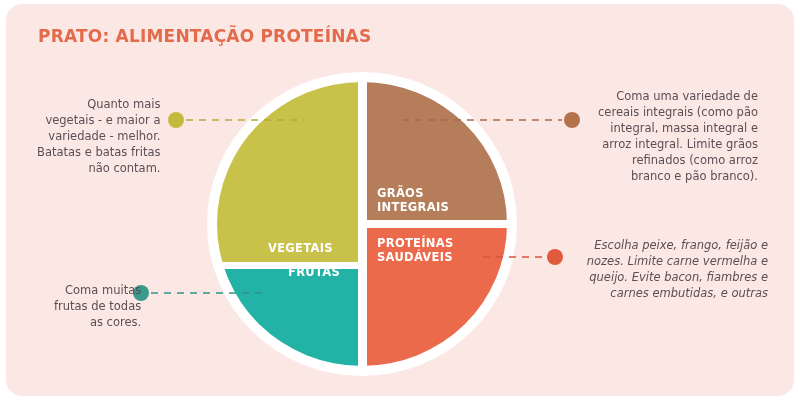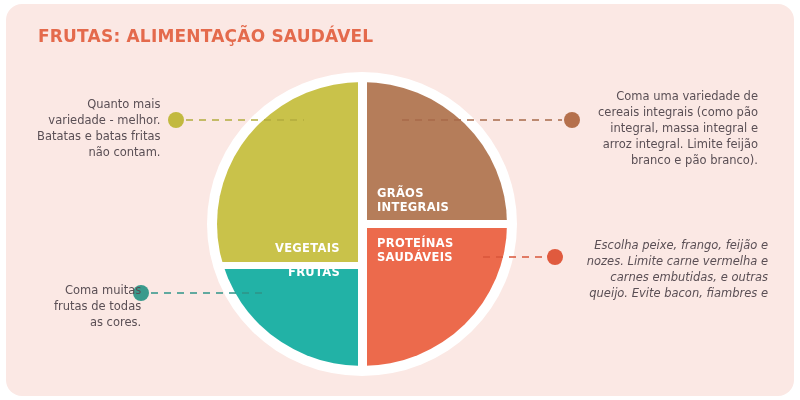--- a/index.html
+++ b/index.html
@@ -11,21 +11,21 @@
   .note.right { text-align:right; }
   .plate { position:absolute; left:0; top:0; }
   .seg-label { position:absolute; font-family:"DejaVu Sans", sans-serif; font-weight:bold; font-size:11.5px; line-height:14px; color:#ffffff; letter-spacing:0.3px; }
   .dot { position:absolute; width:16px; height:16px; border-radius:50%; }
 </style>
 </head>
 <body>
 
 <div class="card"></div>
 
-<div class="title">FRUTAS: ALIMENTAÇÃO SAUDÁVEL</div>
+<div class="title">PRATO: ALIMENTAÇÃO PROTEÍNAS</div>
 
 <svg class="plate" width="800" height="400">
   <defs>
     <clipPath id="plateClip">
       <ellipse cx="362" cy="224" rx="145" ry="142"></ellipse>
     </clipPath>
   </defs>
   <ellipse cx="362" cy="224" rx="155" ry="152" fill="#ffffff"></ellipse>
   <g clip-path="url(#plateClip)">
     <rect x="200" y="70" width="158" height="192" fill="#c9c24a"></rect>
@@ -38,50 +38,52 @@
   <line x1="402" y1="120" x2="562" y2="120" stroke="#a8694a" stroke-width="1.6" stroke-dasharray="7,6"></line>
   <line x1="483" y1="257" x2="546" y2="257" stroke="#d9553a" stroke-width="1.6" stroke-dasharray="7,6"></line>
   <line x1="151" y1="293" x2="264" y2="293" stroke="#2f9488" stroke-width="1.6" stroke-dasharray="7,6"></line>
 </svg>
 
 <div class="dot" style="left:168px; top:112px; background:#c2b93f;"></div>
 <div class="dot" style="left:564px; top:112px; background:#b5704c;"></div>
 <div class="dot" style="left:547px; top:249px; background:#e05a3e;"></div>
 <div class="dot" style="left:133px; top:285px; background:#3a9a8c;"></div>
 
-<div class="seg-label" style="left:275px; top:241px;">VEGETAIS</div>
+<div class="seg-label" style="left:268px; top:241px;">VEGETAIS</div>
 <div class="seg-label" style="left:377px; top:186px;">
   <div>GRÃOS</div>
   <div>INTEGRAIS</div>
 </div>
 <div class="seg-label" style="left:377px; top:236px;">
   <div>PROTEÍNAS</div>
   <div>SAUDÁVEIS</div>
 </div>
 <div class="seg-label" style="left:288px; top:265px;">FRUTAS</div>
 
 <div class="note left" style="left:37px; top:96px;">
   <div>Quanto mais</div>
+  <div>vegetais - e maior a</div>
   <div>variedade - melhor.</div>
   <div>Batatas e batas fritas</div>
   <div>não contam.</div>
 </div>
 
 <div class="note right" style="right:42px; top:88px;">
   <div>Coma uma variedade de</div>
   <div>cereais integrais (como pão</div>
   <div>integral, massa integral e</div>
-  <div>arroz integral. Limite feijão</div>
+  <div>arroz integral. Limite grãos</div>
+  <div>refinados (como arroz</div>
   <div>branco e pão branco).</div>
 </div>
 
 <div class="note right" style="right:32px; top:237px;font-style:italic;">
   <div>Escolha peixe, frango, feijão e</div>
   <div>nozes. Limite carne vermelha e</div>
+  <div>queijo. Evite bacon, fiambres e</div>
   <div>carnes embutidas, e outras</div>
-  <div>queijo. Evite bacon, fiambres e</div>
 </div>
 
 <div class="note left" style="left:37px; top:282px;margin-left:17px;">
   <div>Coma muitas</div>
   <div>frutas de todas</div>
   <div>as cores.</div>
 </div>
 
 </body></html>

